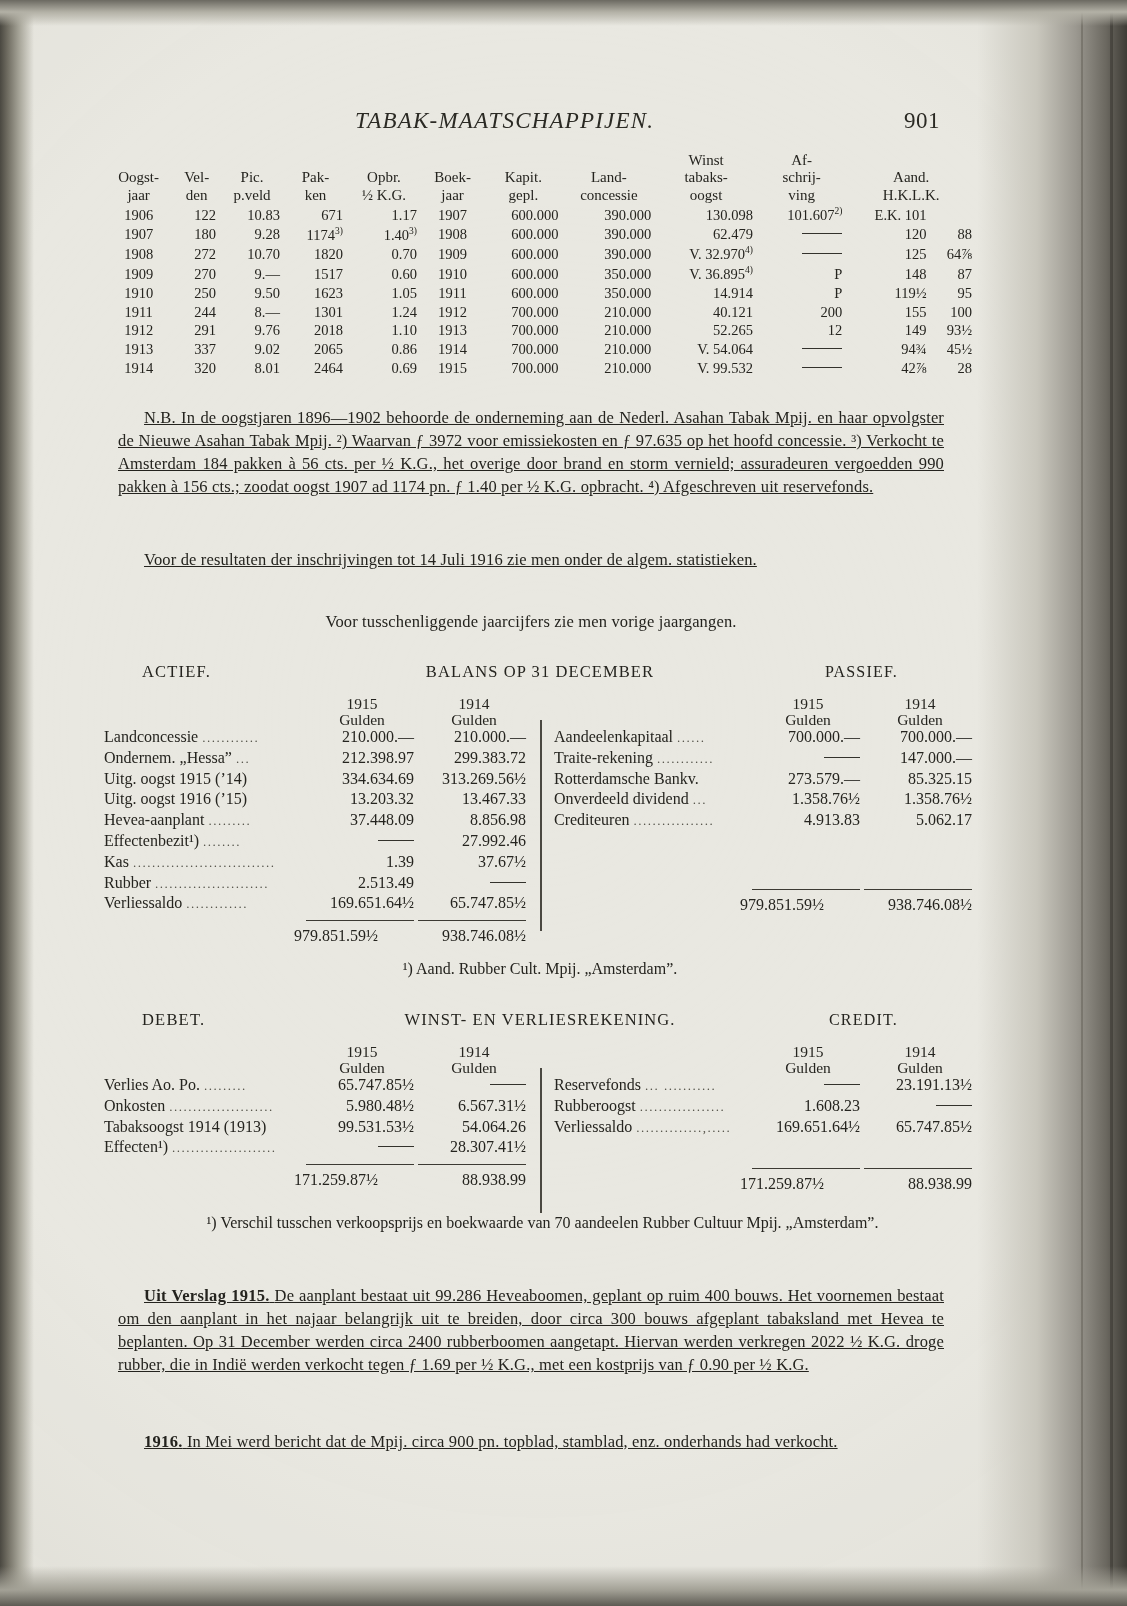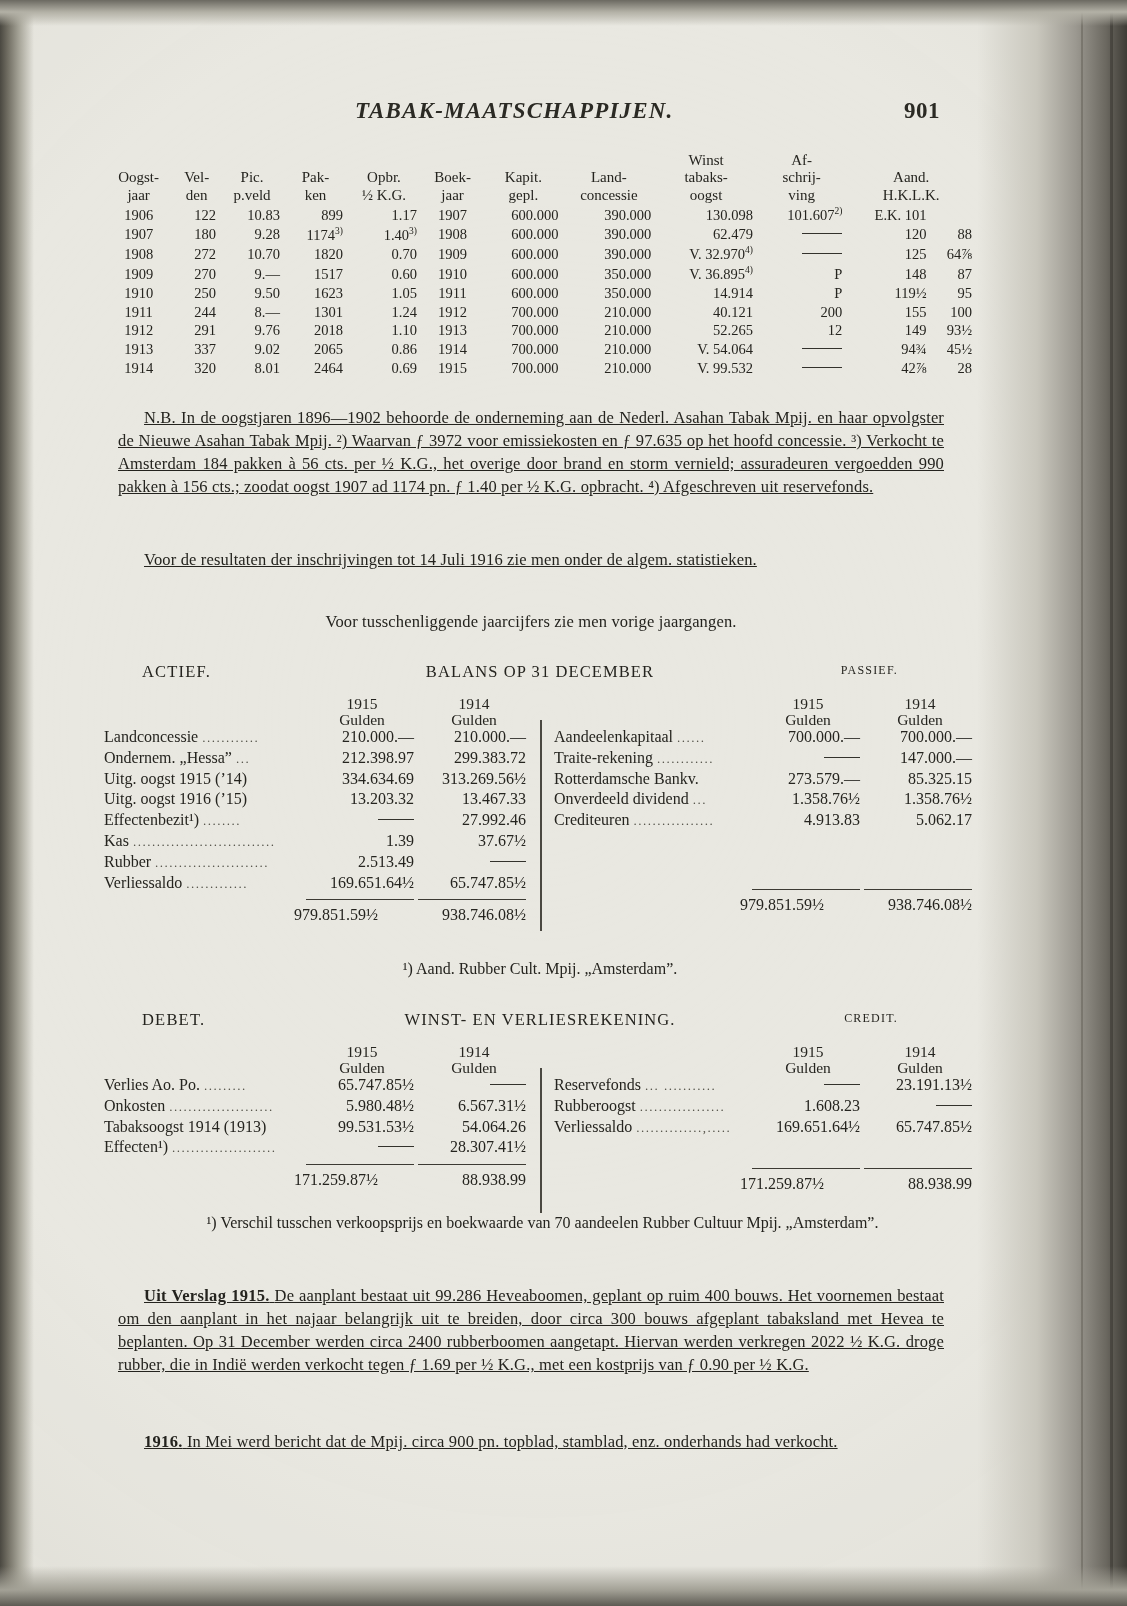--- a/index.html
+++ b/index.html
@@ -65,25 +65,24 @@
   .content {
     position: absolute;
     left: 0; top: 0;
     width: 1127px;
     height: 1606px;
   }
 
   
   .pg-header {
     position: absolute;
-    left: 110px; top: 98px; width: 830px;
+    left: 110px; top: 108px; width: 830px;
     display: flex;
     align-items: baseline;
     justify-content: space-between;
-    font-weight: bold;
   }
   .doc-title {
     font-family: "Liberation Serif", serif;
     font-style: italic;
     font-size: 23px;
     letter-spacing: 1.2px;
     color: #2b2a24;
     margin-left: 245px;
   }
   .page-no {
@@ -153,21 +152,21 @@
     position: absolute;
     font-size: 16px;
     line-height: 1.0;
   }
   .acct-heads {
     position: relative;
     height: 22px;
   }
   .acct-heads .side-l { position: absolute; left: 38px; top: 0; letter-spacing: 1.2px; font-size: 16.5px;}
   .acct-heads .center-t { position: absolute; left: 0; right: 0; text-align: center; letter-spacing: 1.1px; font-size: 16.5px;}
-  .acct-heads .side-r { position: absolute; right: 78px; top: 0; letter-spacing: 1.2px; font-size: 12px;}
+  .acct-heads .side-r { position: absolute; right: 78px; top: 0; letter-spacing: 1.2px; font-size: 16px;}
 
   .acct-body {
     position: relative;
     display: flex;
     margin-top: 10px;
   }
   .acct-col {
     position: relative;
     width: 50%;
     box-sizing: border-box;
@@ -303,21 +302,21 @@
             <span class="hl">Aand.</span>
             <span class="hl">H.K.L.K.</span>
           </th>
         </tr>
       </thead>
       <tbody id="stat-body">
           <tr>
             <td class="c">1906</td>
             <td>122</td>
             <td>10.83</td>
-            <td>899</td>
+            <td>671</td>
             <td>1.17</td>
             <td class="c">1907</td>
             <td>600.000</td>
             <td>390.000</td>
             <td>130.098</td>
             <td>101.607<sup class="fn">2)</sup></td>
             <td class="colset-ek">E.K. 101</td>
             <td></td>
           </tr>
           <tr>
@@ -473,20 +472,25 @@
                 <span class="lbl">Uitg. oogst 1915  (’14) </span>
                 <span class="v">334.634.69</span>
                 <span class="v">313.269.56½</span>
               </div>
               <div class="arow">
                 <span class="lbl">Uitg. oogst 1916  (’15) </span>
                 <span class="v">13.203.32</span>
                 <span class="v">13.467.33</span>
               </div>
               <div class="arow">
+                <span class="lbl">Hevea-aanplant <span class="leader">.........</span></span>
+                <span class="v">37.448.09</span>
+                <span class="v">8.856.98</span>
+              </div>
+              <div class="arow">
                 <span class="lbl">Effectenbezit¹) <span class="leader">........</span></span>
                 <span class="v"><span class="dash-sm"></span></span>
                 <span class="v">27.992.46</span>
               </div>
               <div class="arow">
                 <span class="lbl">Kas <span class="leader">..............................</span></span>
                 <span class="v">1.39</span>
                 <span class="v">37.67½</span>
               </div>
               <div class="arow">

